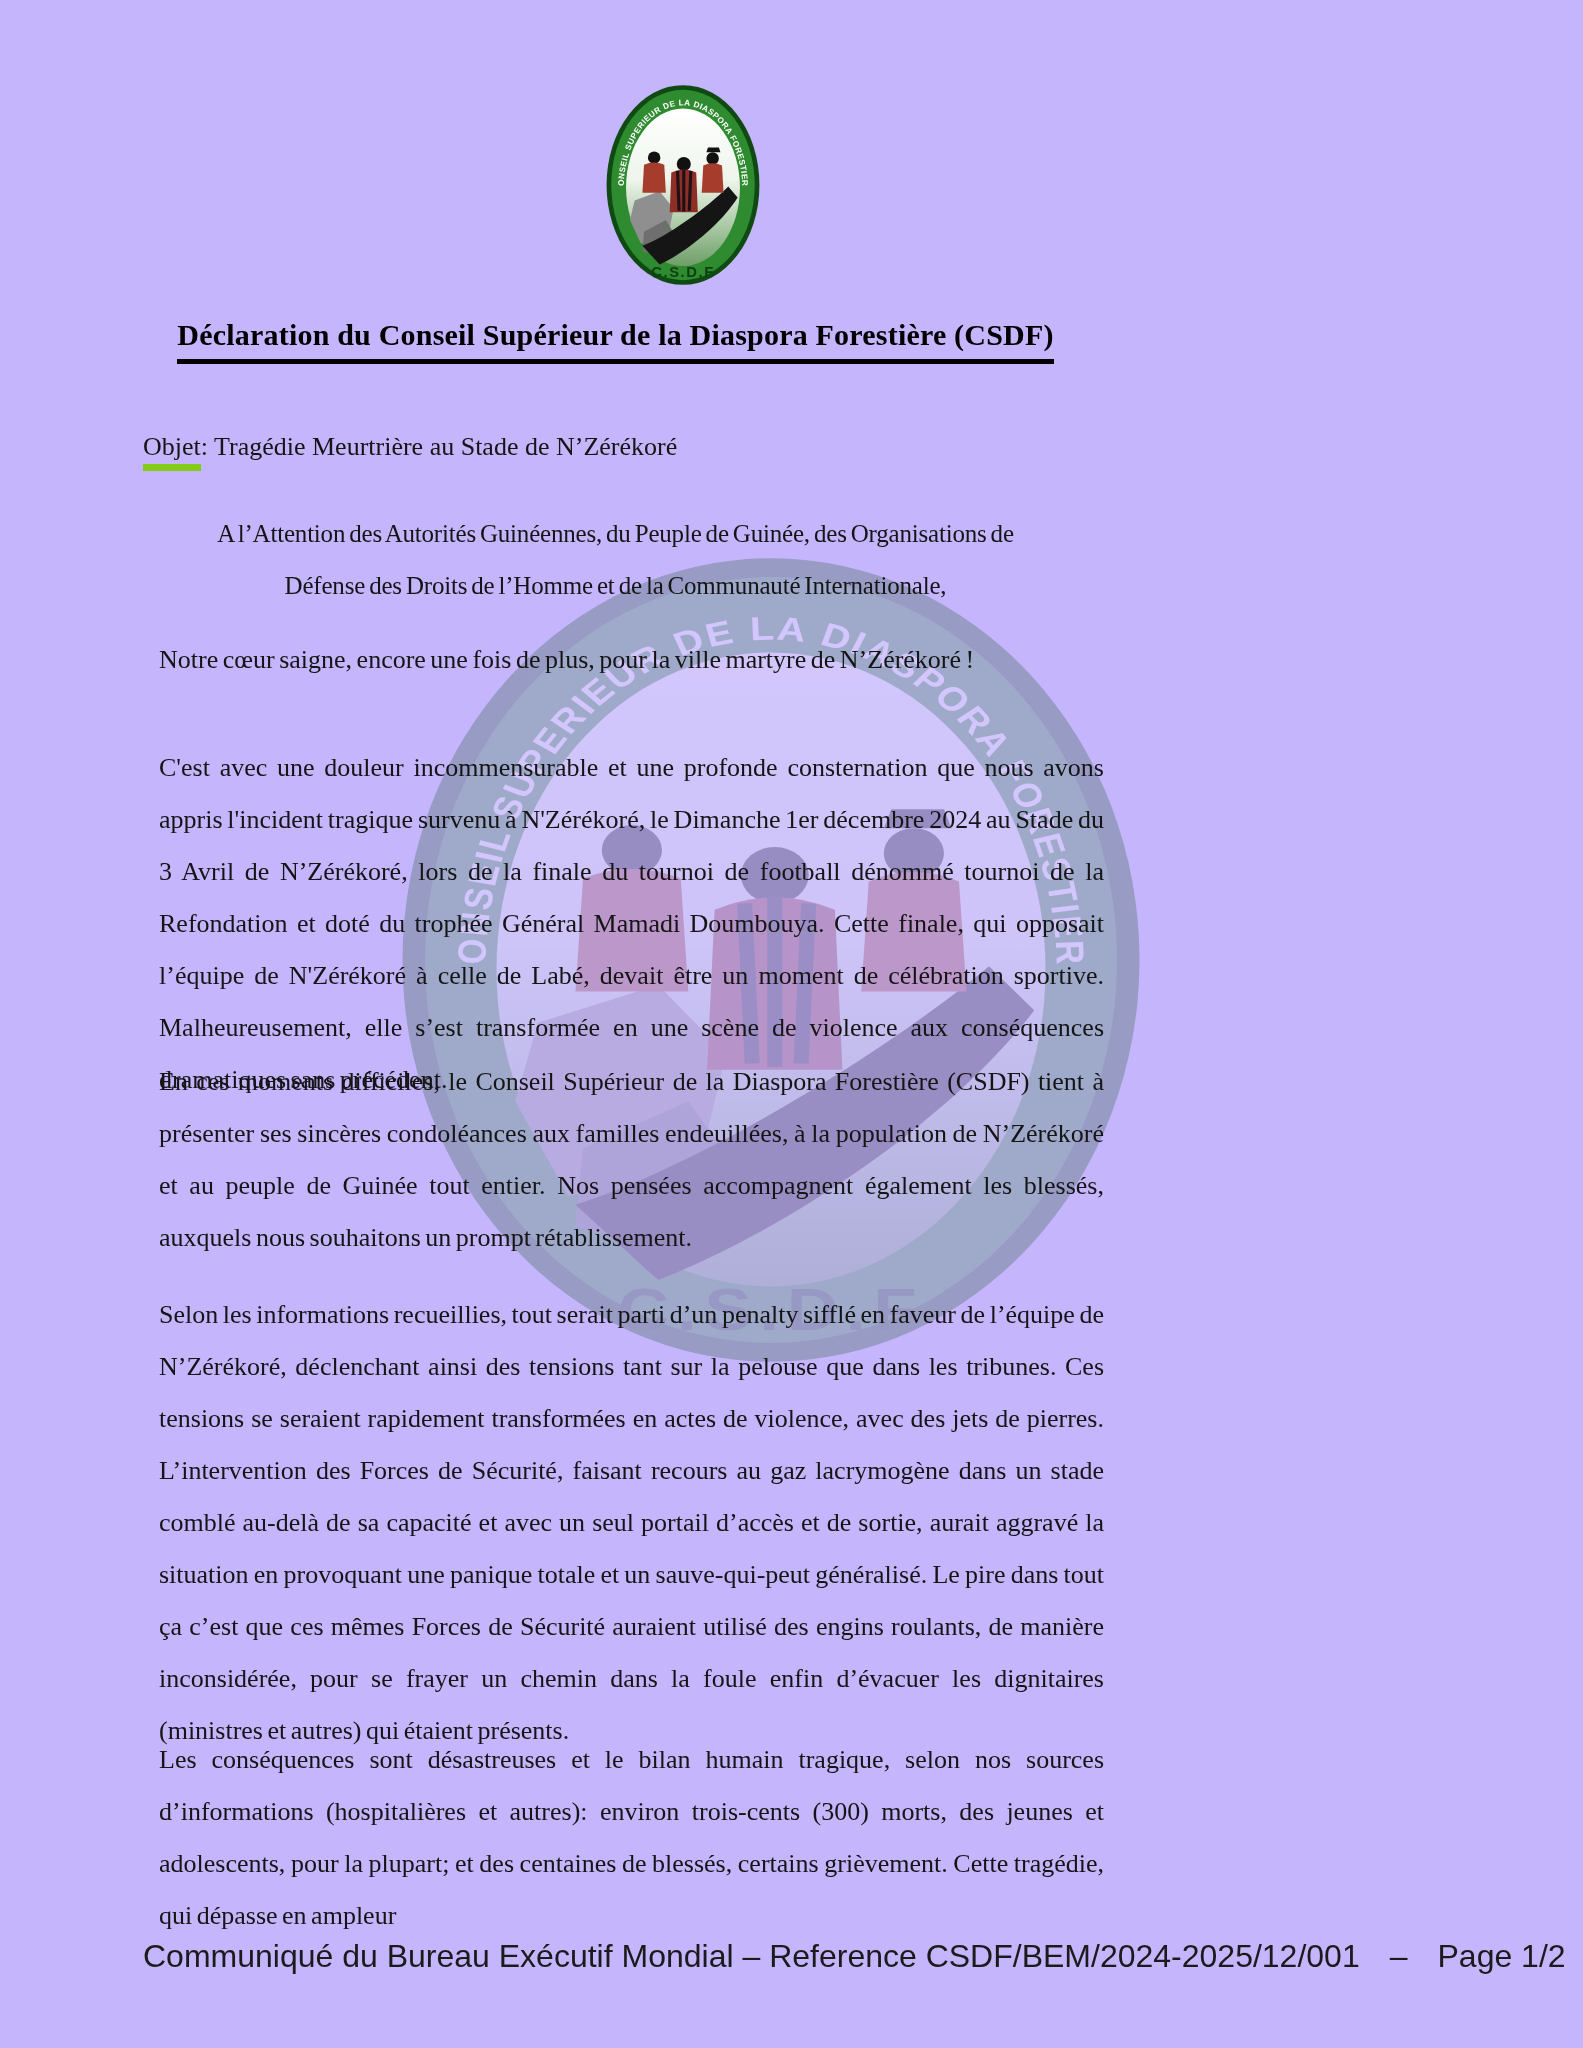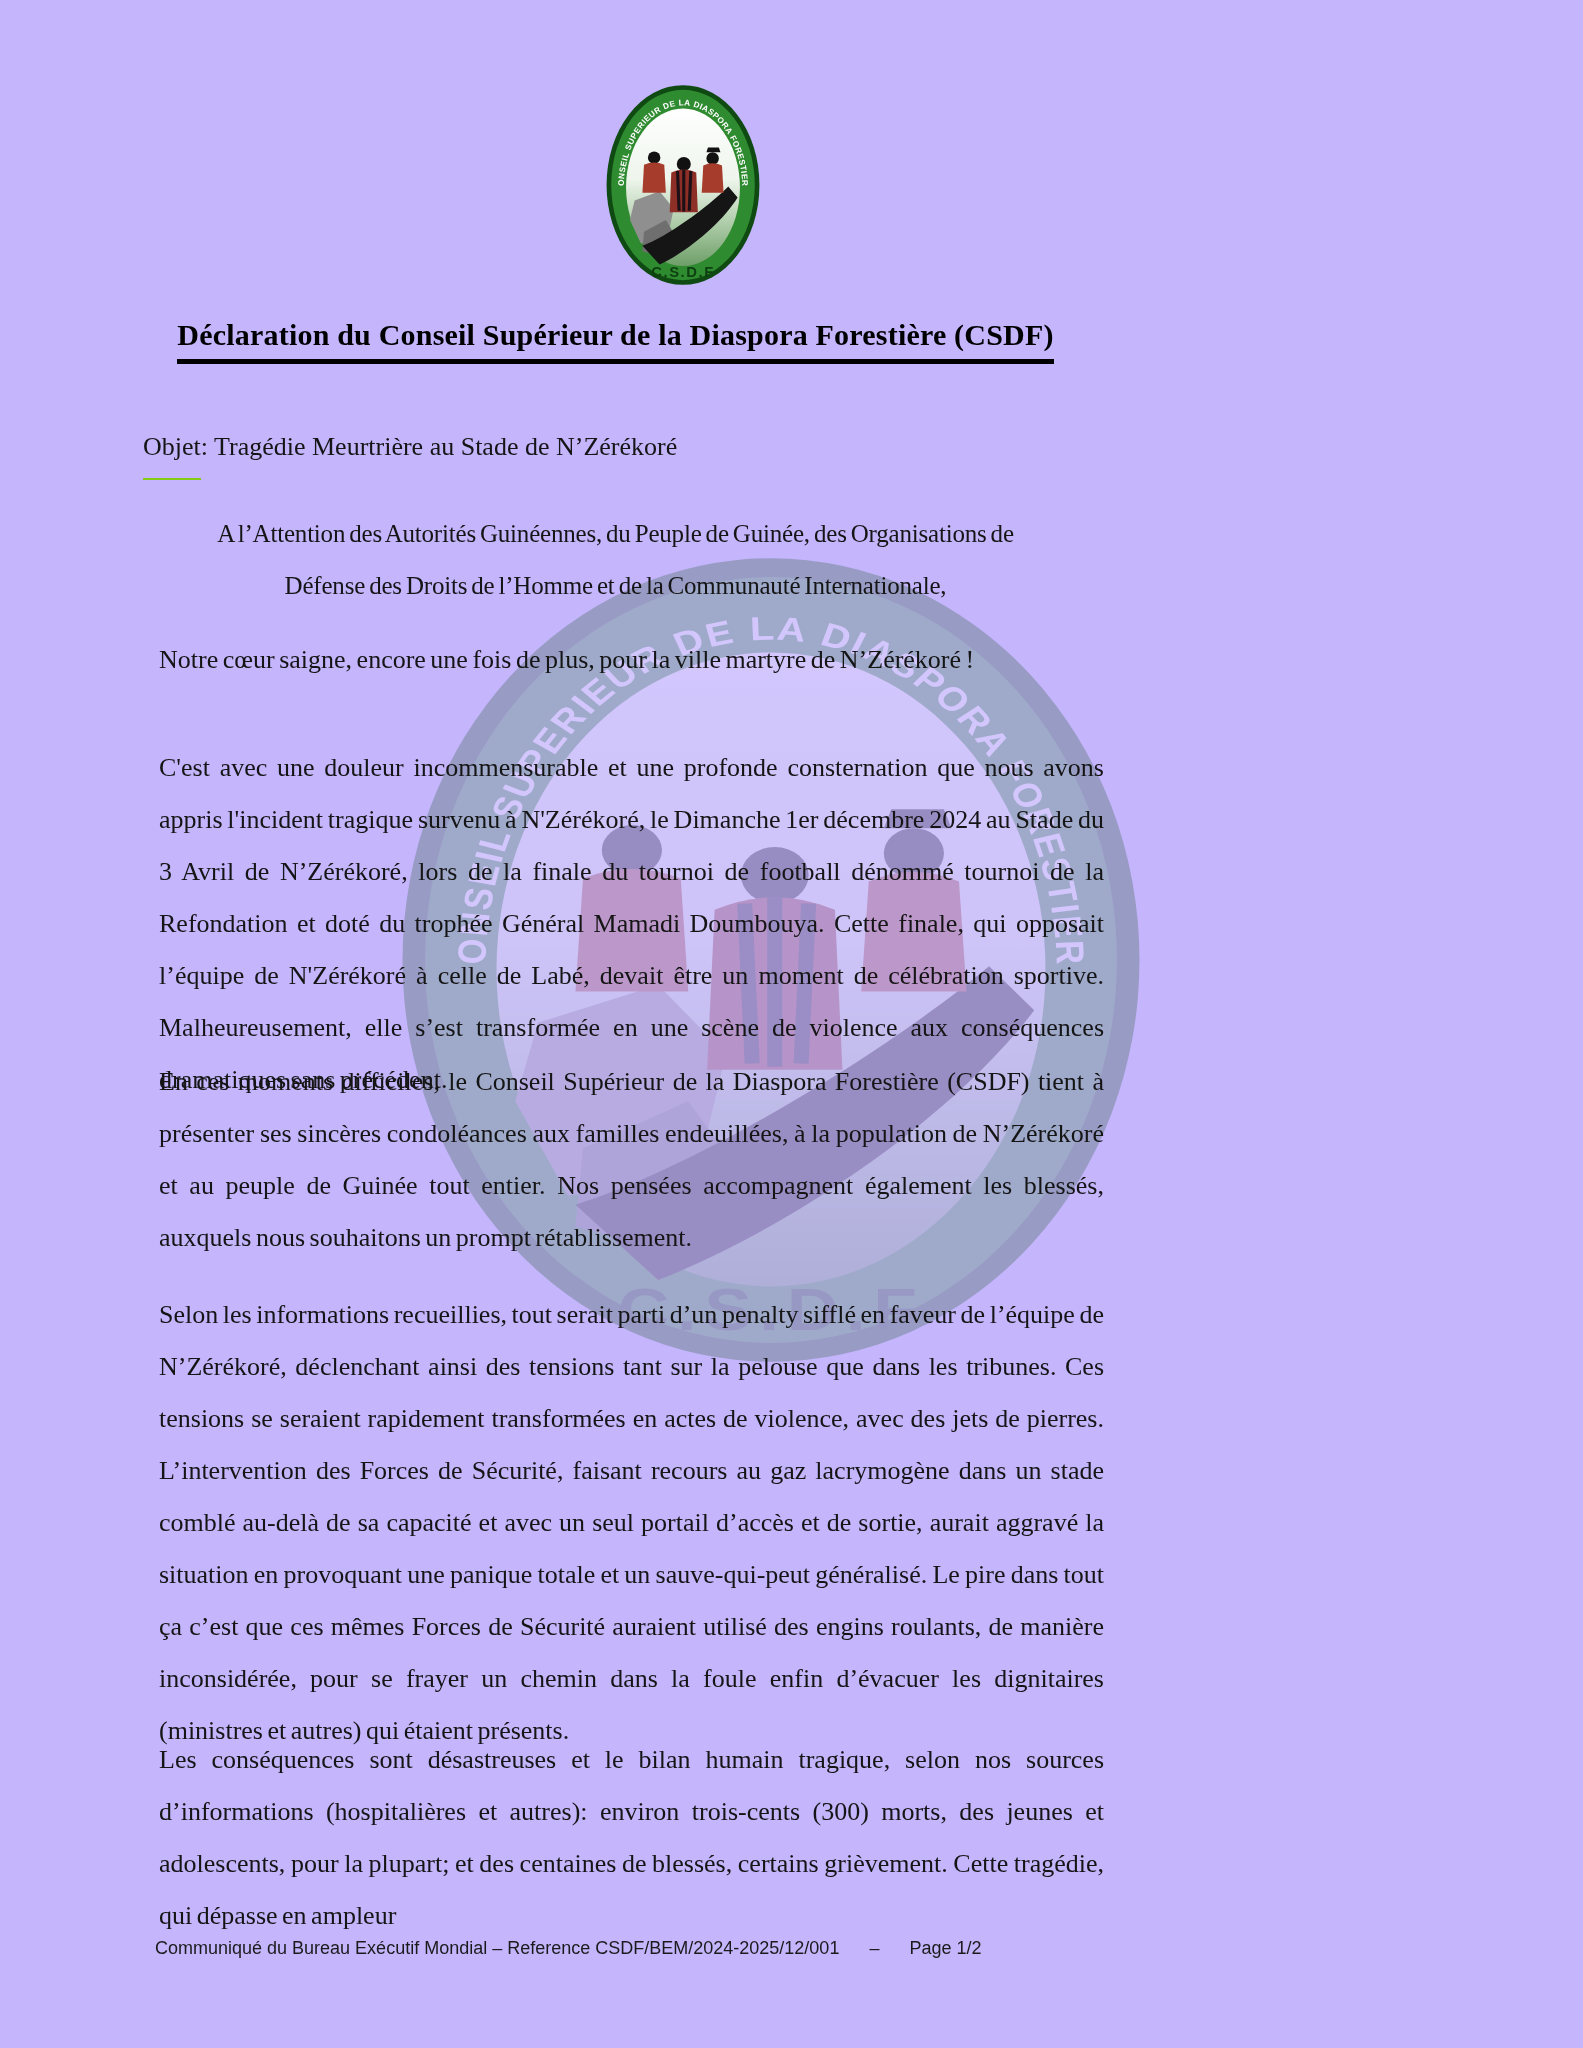--- a/index.html
+++ b/index.html
@@ -24,38 +24,38 @@
   .col{position:absolute;left:143px;width:945px;}
   .title-wrap{top:318px;text-align:center;}
   .doc-title{
     display:inline-block;
     font-size:30px;font-weight:bold;color:#000;
     white-space:nowrap;
     padding-bottom:7px;border-bottom:5px solid #000;
     letter-spacing:0.2px;
   }
   .subject{top:432px;font-size:26px;}
-  .subject-label{border-bottom:2px solid #84cc16;padding-bottom:17px;}
+  .subject-label{border-bottom:7px solid #84cc16;padding-bottom:3px;}
   .attention{top:508px;text-align:center;font-weight:normal;font-size:25px;line-height:52px;
     letter-spacing:-0.2px;word-spacing:-2px;white-space:nowrap;}
   .para{
     font-size:26px;line-height:52px;
     text-align:justify;word-spacing:-2px;
     margin:16px;
   }
   .p1{top:618px;text-align:left;}
   .p2{top:726px;}
   .p3{top:1040px;}
   .p4{top:1273px;}
   .p5{top:1718px;}
   
   .footer{
-    position:absolute;left:155px;top:1938px;
+    position:absolute;left:143px;top:1938px;
     font-family:"Liberation Sans", sans-serif;
-    font-size:18px;color:#1b1b1b;white-space:nowrap;
+    font-size:32px;color:#1b1b1b;white-space:nowrap;
   }
   .footer .dash{margin:0 30px;}
 </style>
 </head>
 <body>
 
 <svg width="0" height="0" style="position:absolute" aria-hidden="true">
   <defs>
     <linearGradient id="lgSky" x1="0" x2="0" y1="0" y2="1">
       <stop offset="0%" stop-color="#ffffff"></stop>

